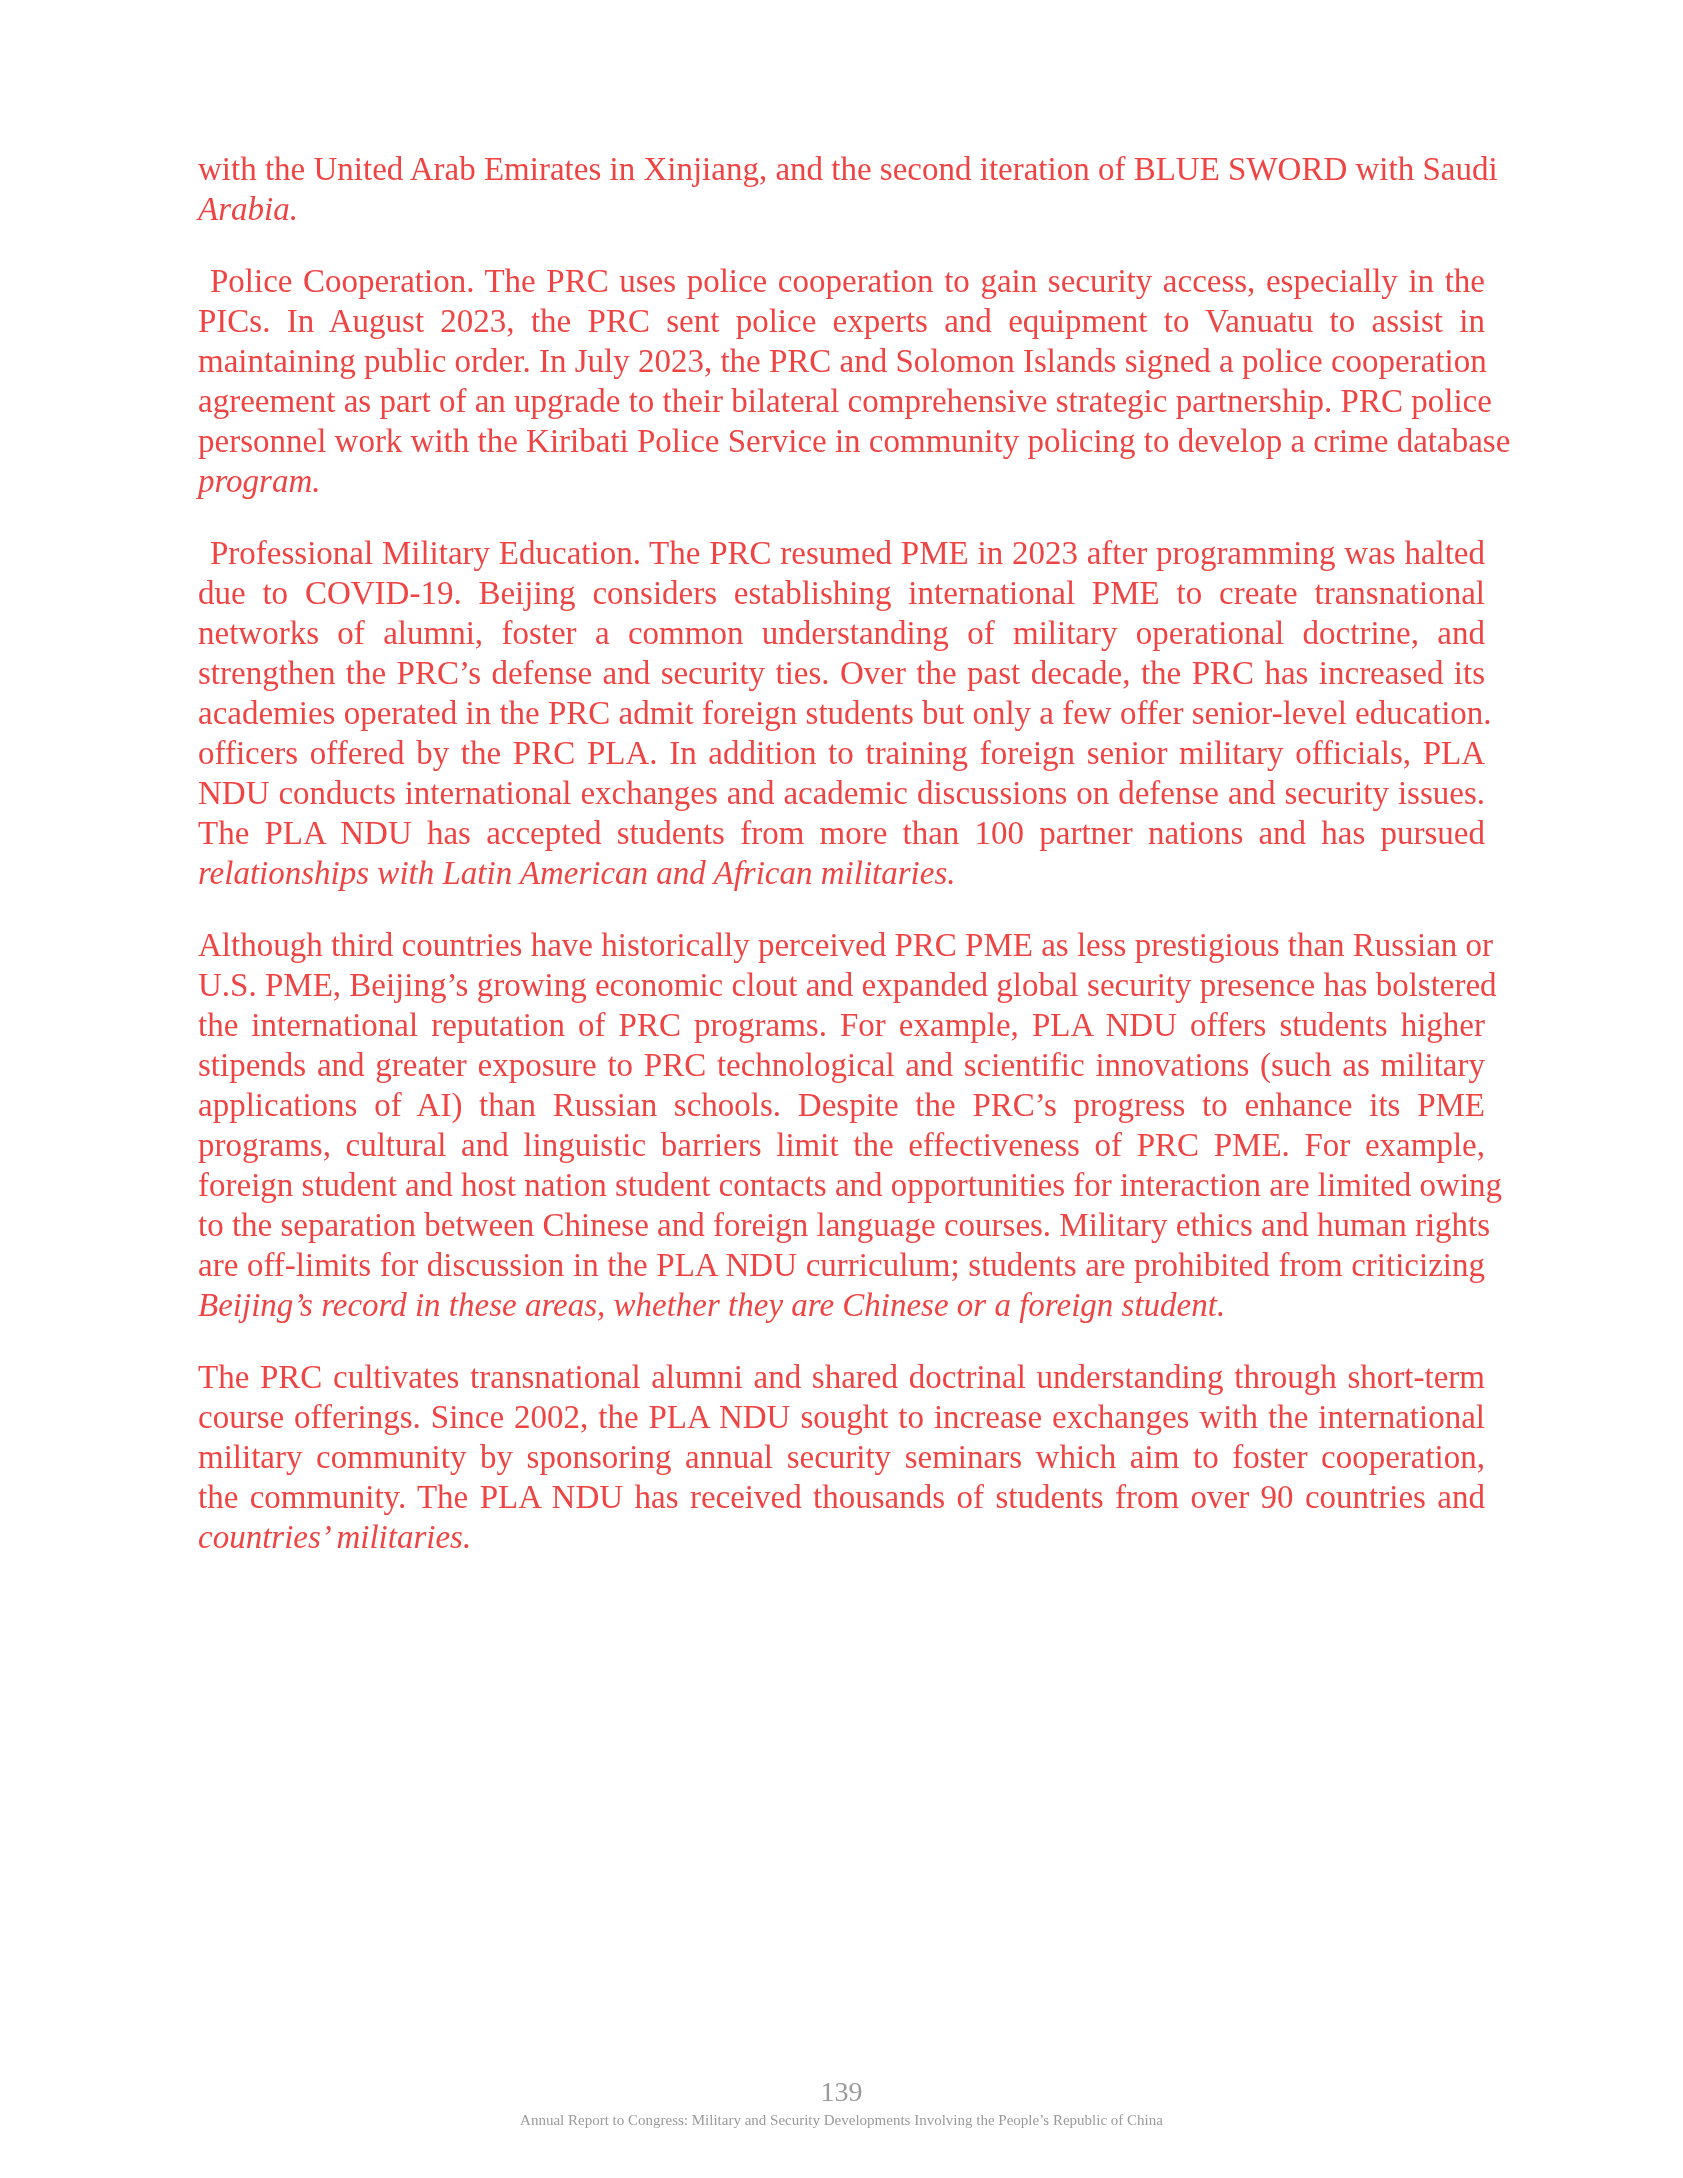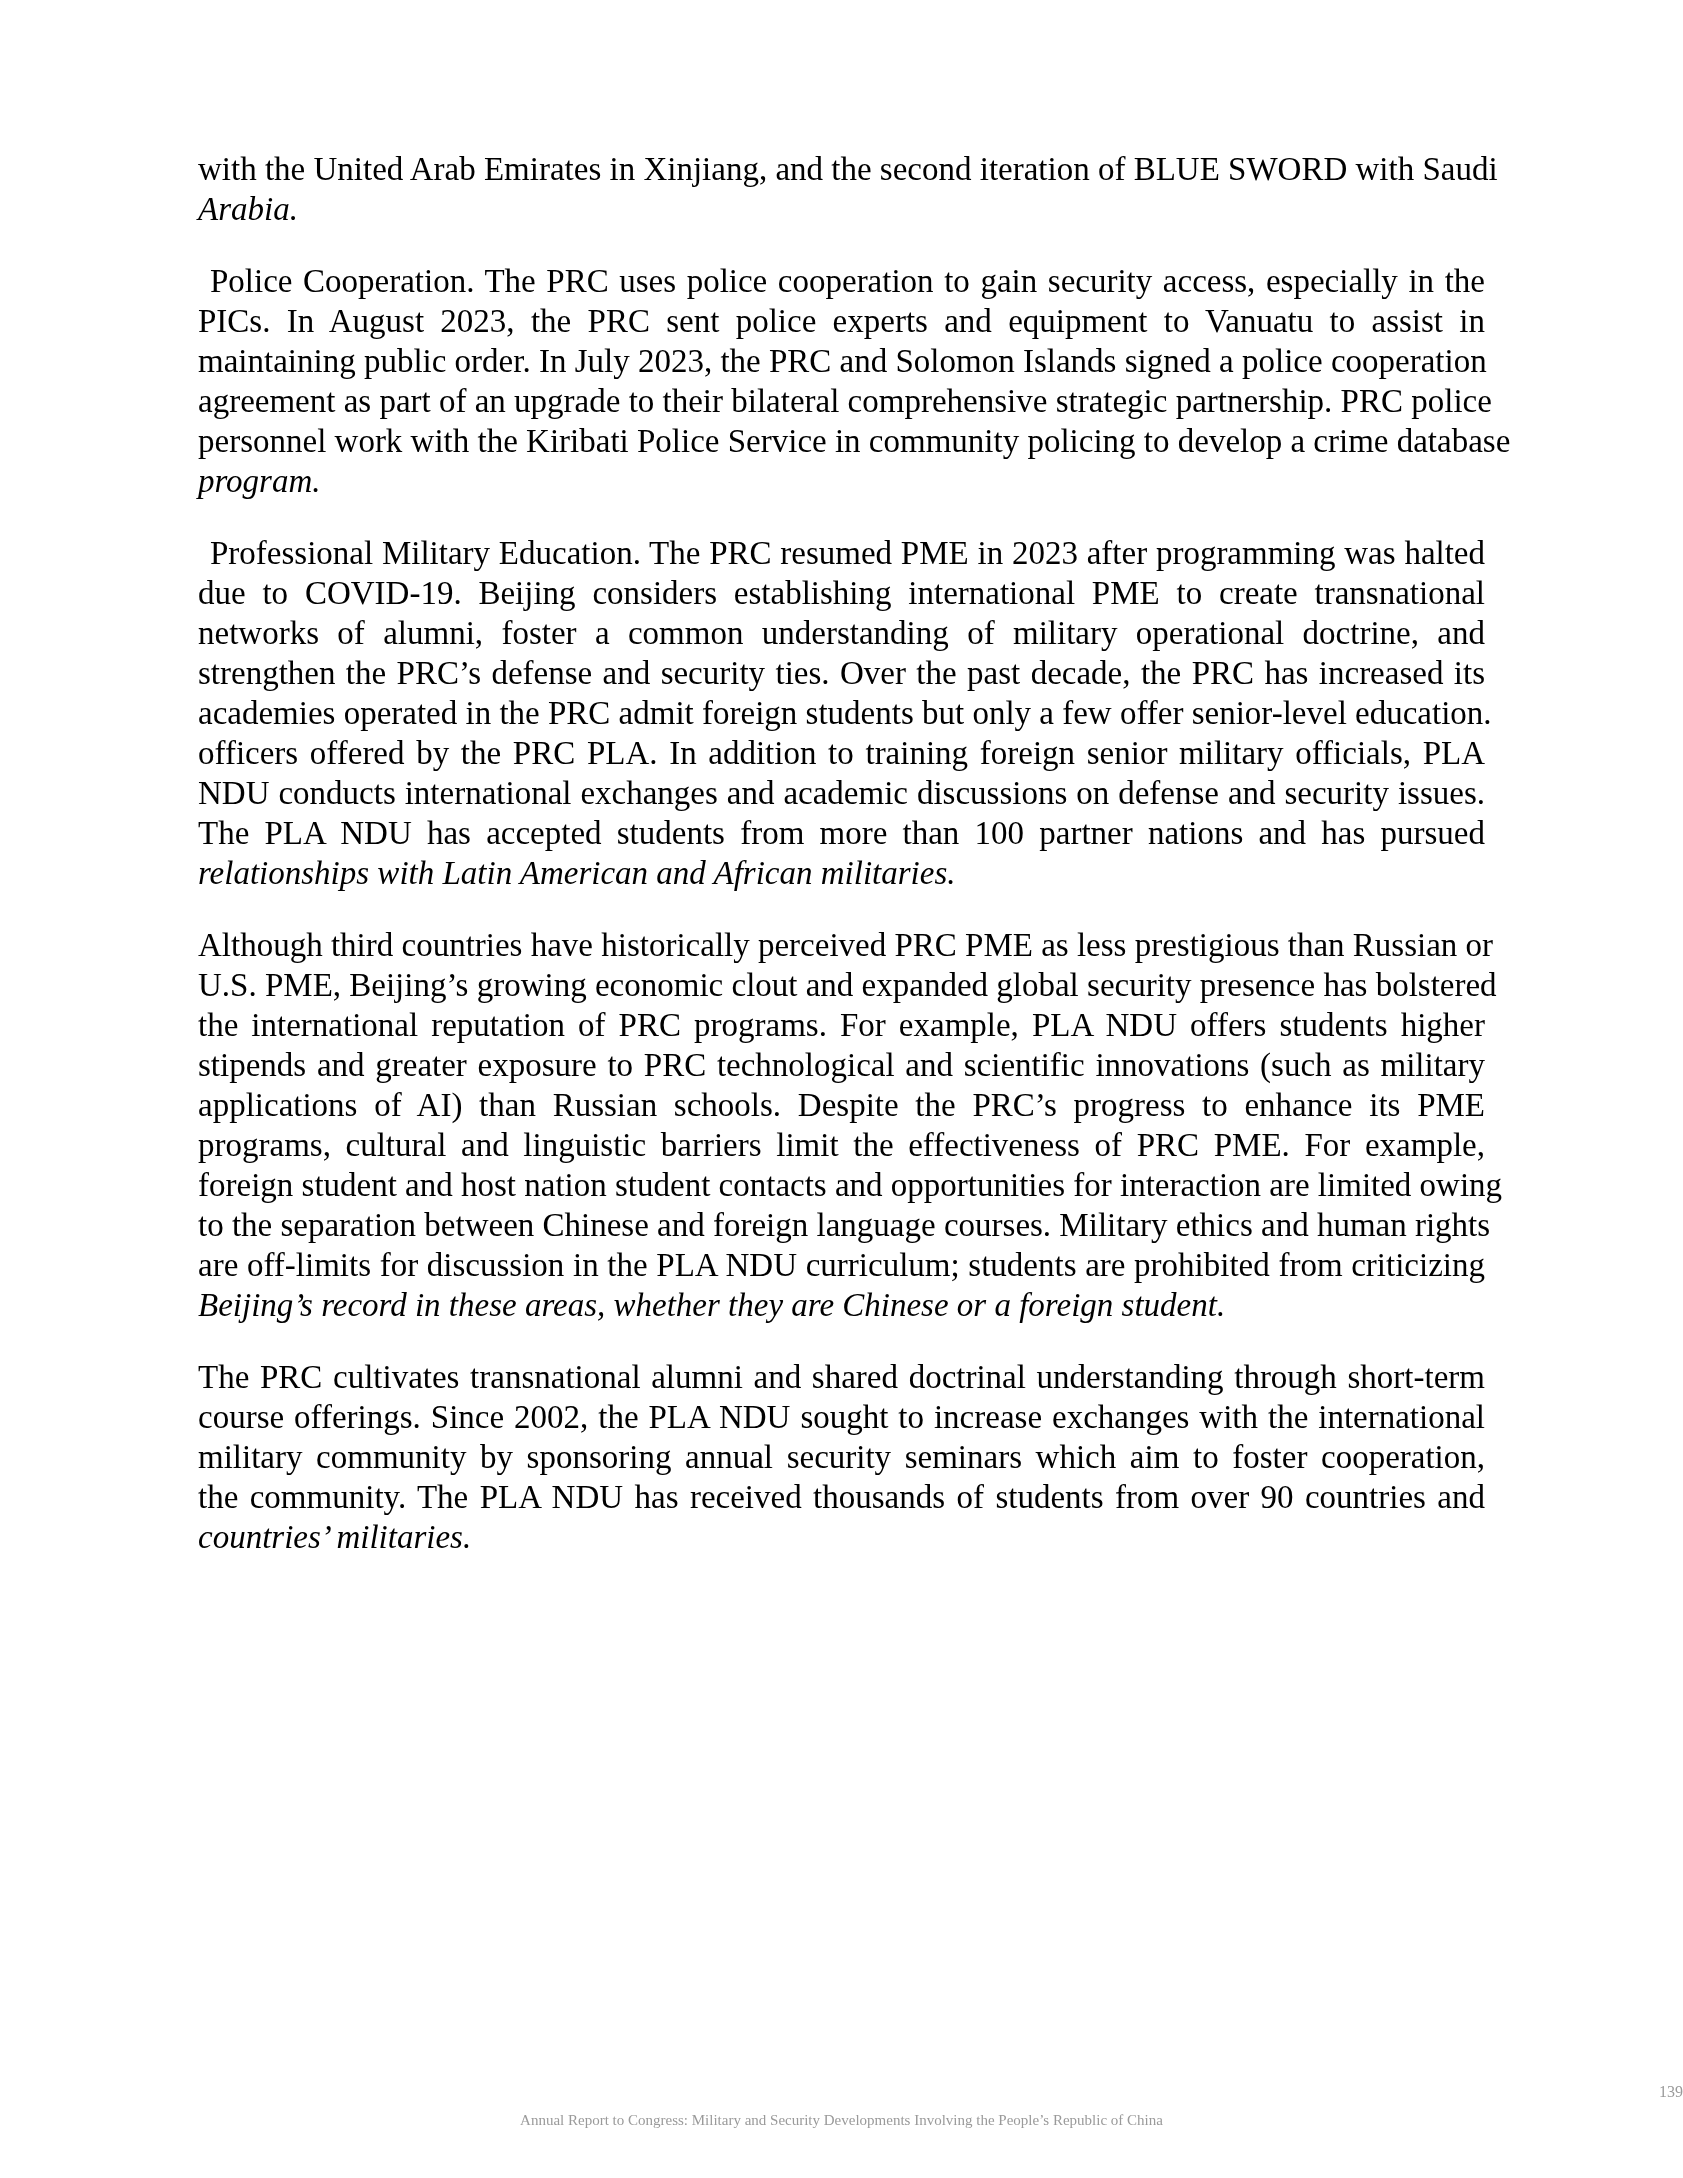--- a/index.html
+++ b/index.html
@@ -1,35 +1,35 @@
 <!DOCTYPE html>
 <html><head>
 <meta charset="utf-8">
 <style>
   html, body { margin: 0; padding: 0; background: #ffffff; }
   body { width: 1683px; height: 2178px; position: relative; overflow: hidden; }
   .page { position: absolute; left: 0; top: 0; width: 1683px; height: 2178px; background: #fff; }
   .body-text {
     position: absolute; left: 198px; top: 149px; width: 1287px;
     font-family: "Liberation Serif", "DejaVu Serif", serif;
-    font-size: 33px; line-height: 40px; color: #000000;
+    font-size: 33px; line-height: 40px; color: #ef4444;
   }
   .para { margin: 0 0 32px 0; }
   .line {
     display: block; white-space: nowrap;
     text-align: justify; text-align-last: justify;
     height: 40px; overflow: visible;
   }
   .line.last { text-align-last: left; font-style: italic; }
   .bold { font-weight: normal; margin-left: 12px; }
   .footer {
     position: absolute; left: 0; width: 1683px; text-align: center;
     font-family: "Liberation Serif", "DejaVu Serif", serif; color: #9a9a9a;
   }
-  .page-number { top: 2079px; font-size: 16px; line-height: 26px; text-align: right; }
+  .page-number { top: 2079px; font-size: 28px; line-height: 26px; }
   .footer-title { top: 2107px; font-size: 15px; line-height: 26px; }
 </style>
 </head>
 <body>
 
 <div class="page">
   <div class="body-text" id="body-text">
       <p class="para">
         <span class="line"><span>with the United Arab Emirates in Xinjiang, and the second iteration of BLUE SWORD with Saudi</span></span>
         <span class="line last"><span>Arabia.</span></span>

